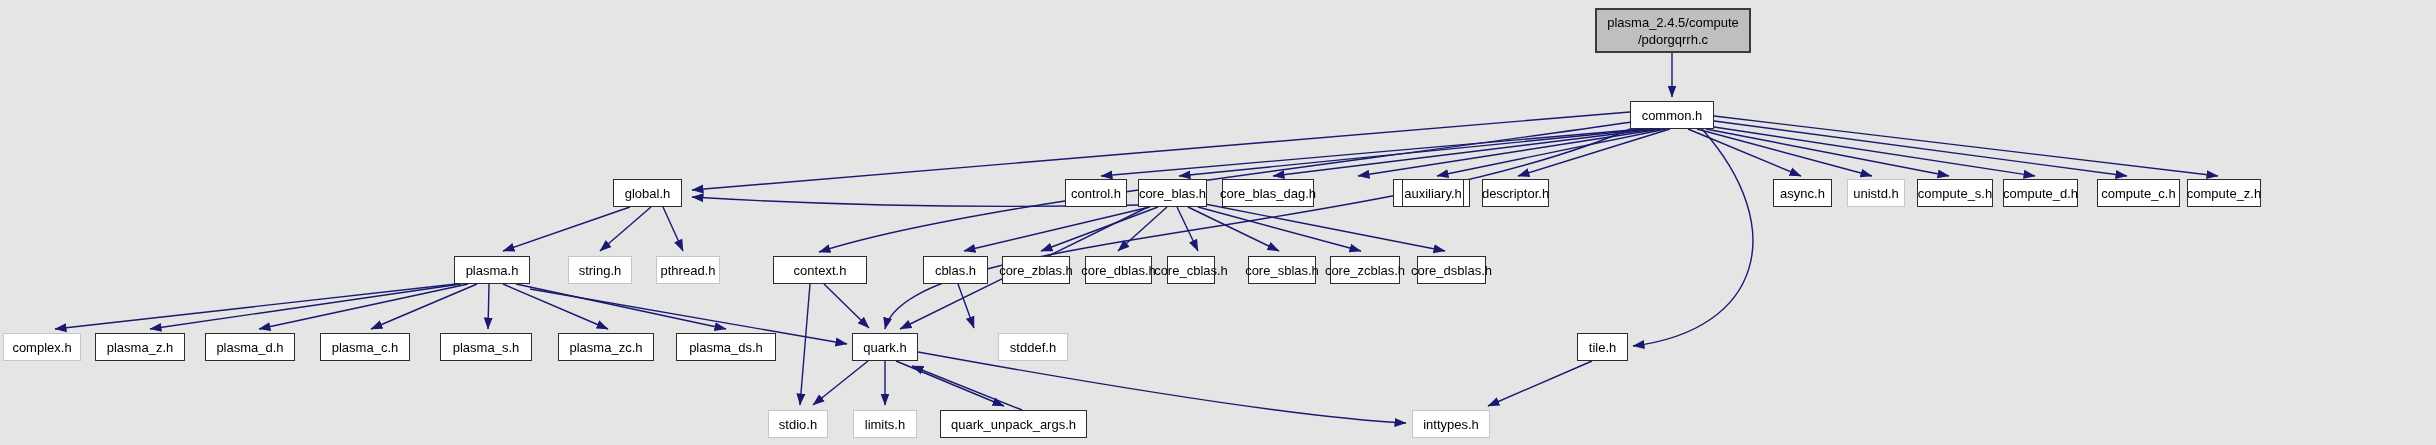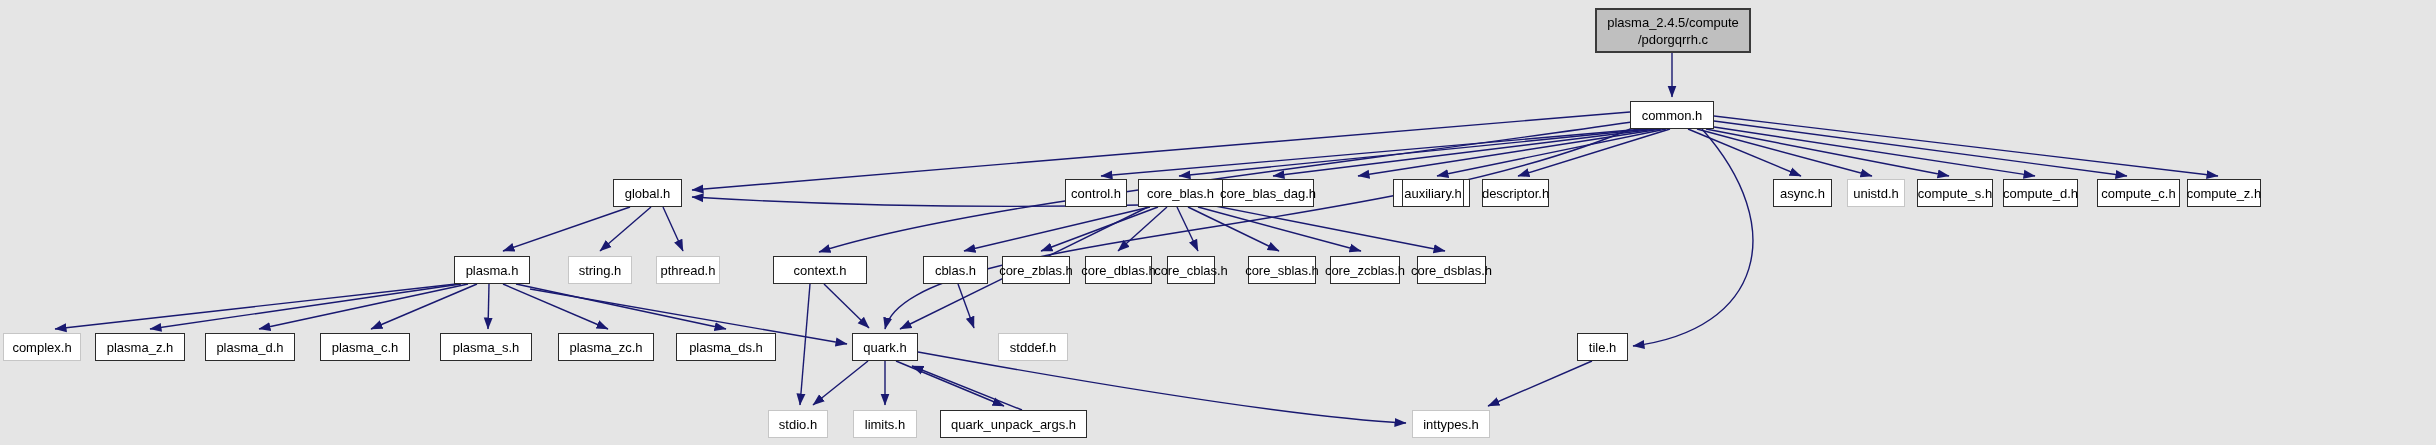--- a/index.html
+++ b/index.html
@@ -76,21 +76,21 @@
 
   <div class="node root" style="left:1595px;top:8px;width:156px;">
     <span>plasma_2.4.5/compute</span>
     <span>/pdorgqrrh.c</span>
   </div>
 
   <div class="node" style="left:1630px;top:101px;width:84px;">common.h</div>
 
   <div class="node" style="left:613px;top:179px;width:69px;">global.h</div>
   <div class="node" style="left:1065px;top:179px;width:62px;">control.h</div>
-  <div class="node" style="left:1138px;top:179px;width:85px;">core_blas.h</div>
+  <div class="node" style="left:1138px;top:179px;width:69px;">core_blas.h</div>
   <div class="node" style="left:1222px;top:179px;width:92px;">core_blas_dag.h</div>
   <div class="node" style="left:1393px;top:179px;width:77px;">allocate.h</div>
   <div class="node" style="left:1402px;top:179px;width:62px;">auxiliary.h</div>
   <div class="node" style="left:1482px;top:179px;width:67px;">descriptor.h</div>
   <div class="node" style="left:1773px;top:179px;width:59px;">async.h</div>
   <div class="node ext" style="left:1847px;top:179px;width:58px;">unistd.h</div>
   <div class="node" style="left:1917px;top:179px;width:76px;">compute_s.h</div>
   <div class="node" style="left:2003px;top:179px;width:75px;">compute_d.h</div>
   <div class="node" style="left:2097px;top:179px;width:83px;">compute_c.h</div>
   <div class="node" style="left:2187px;top:179px;width:74px;">compute_z.h</div>

